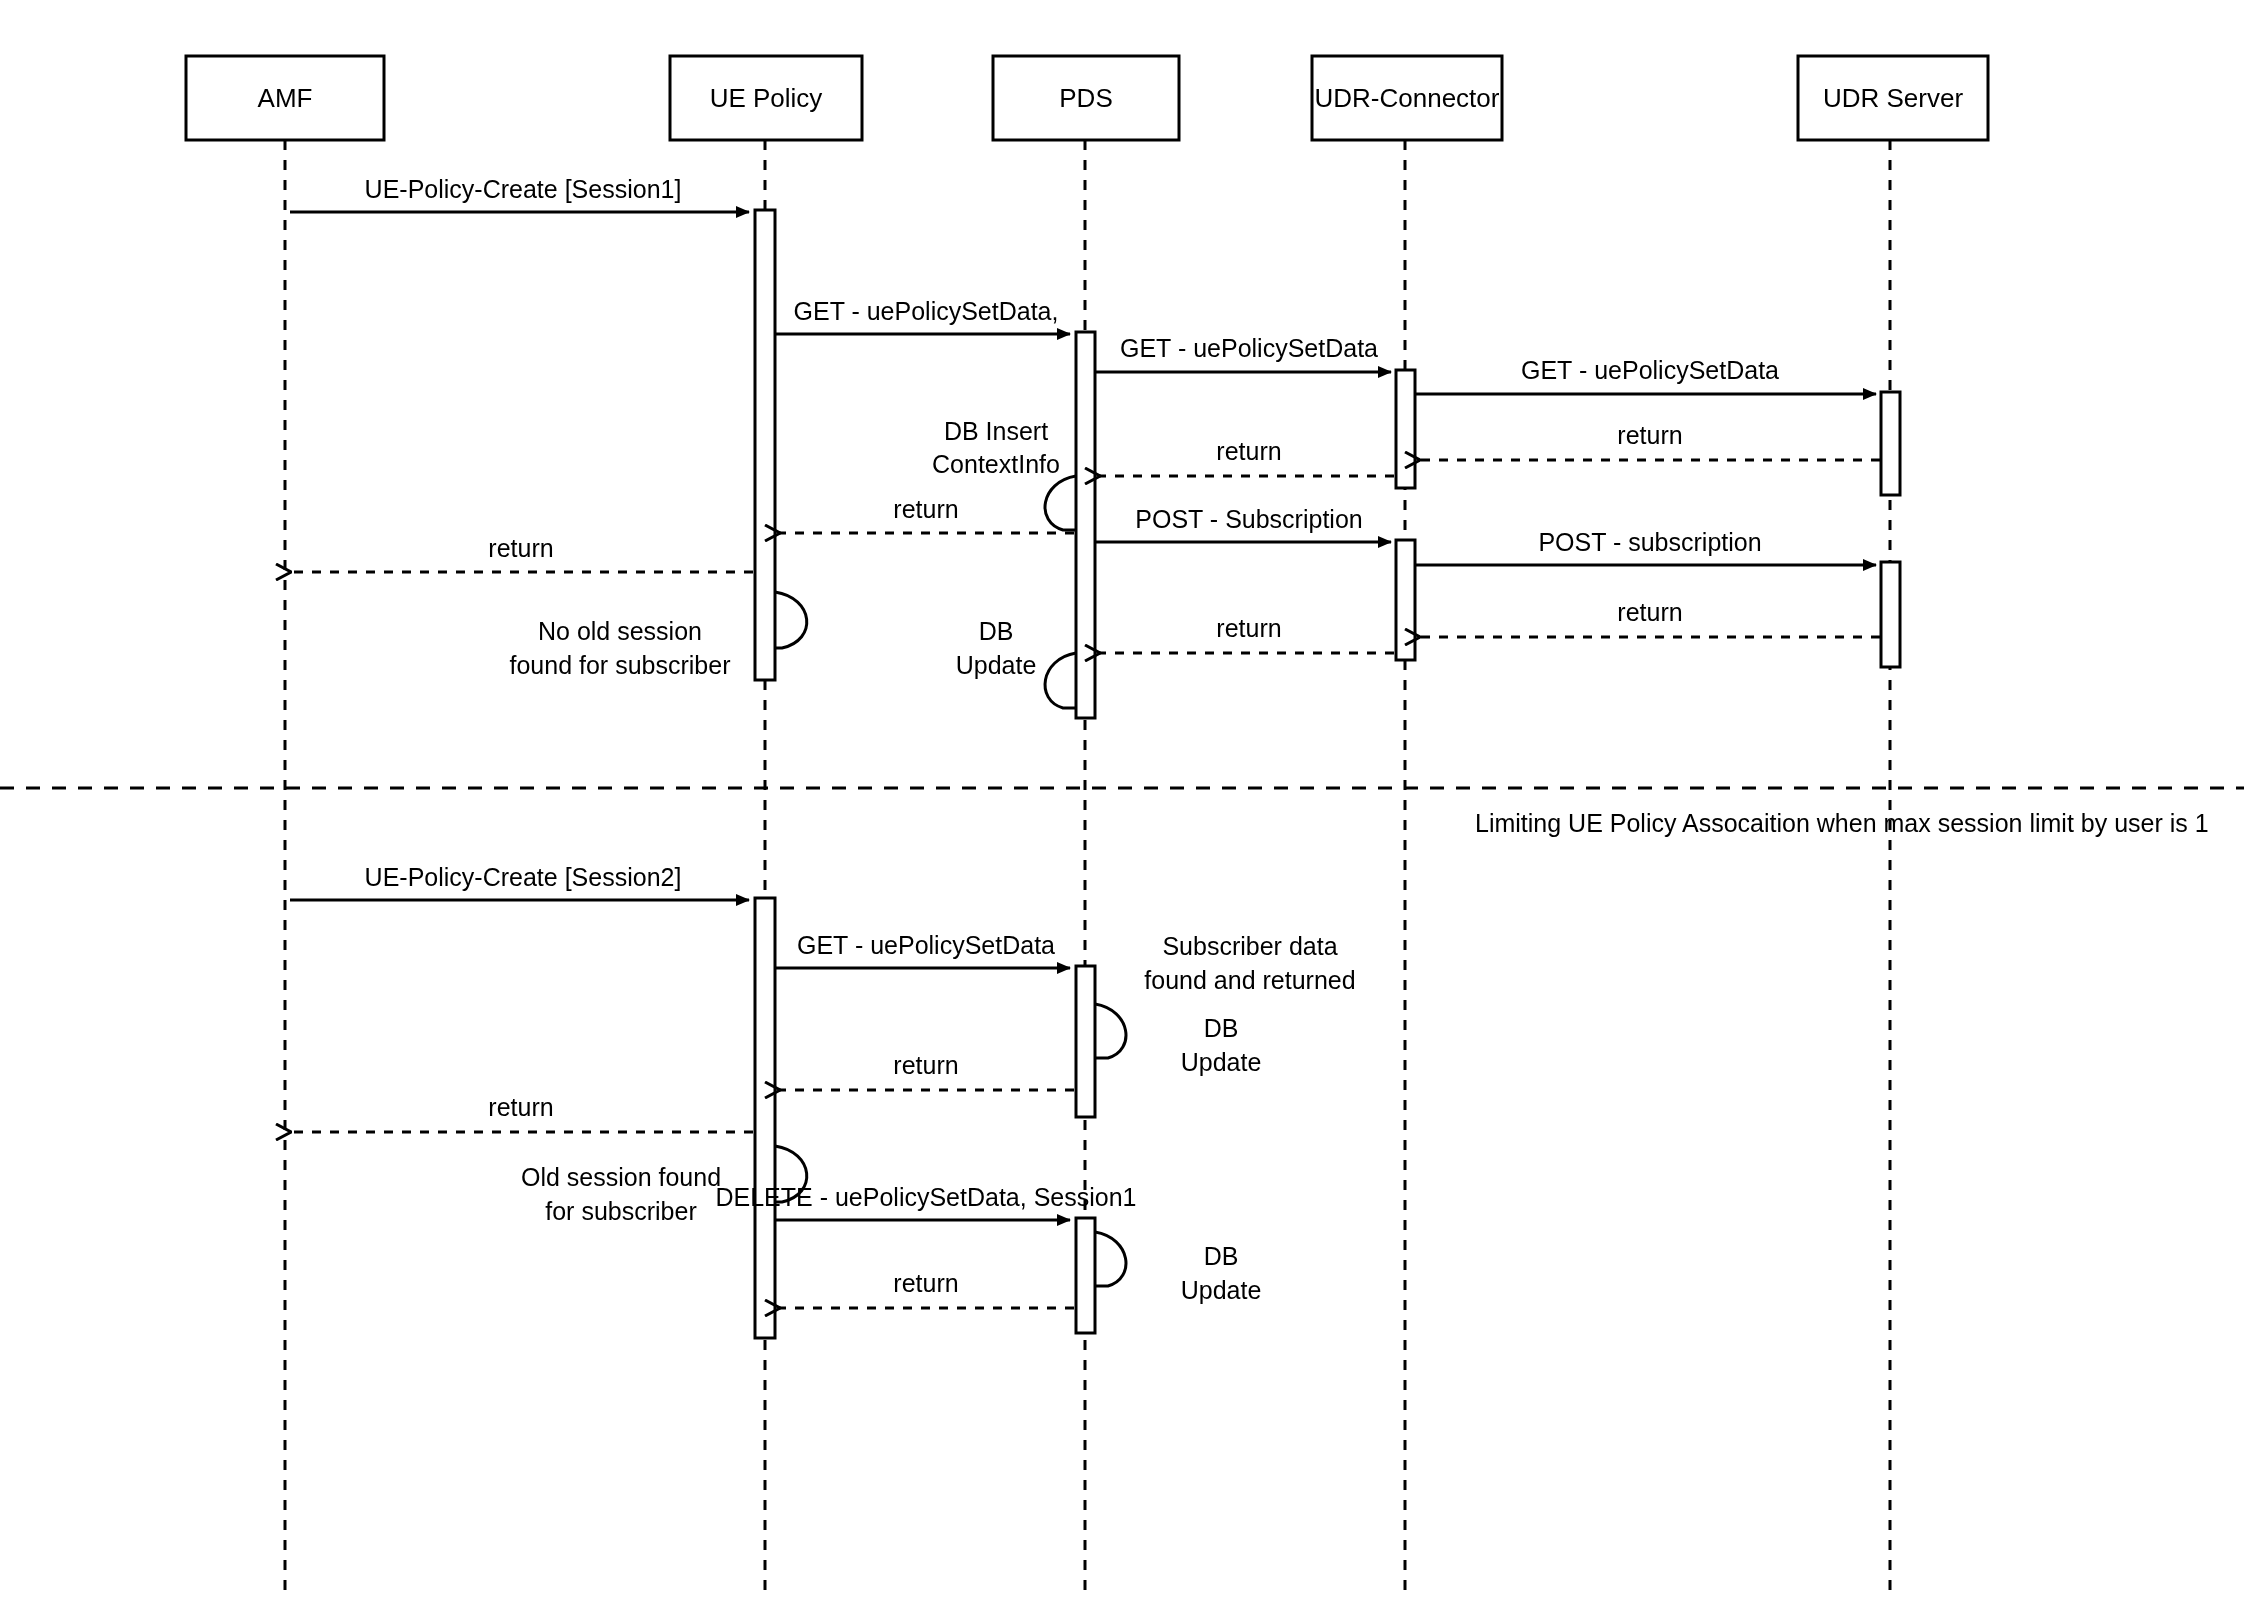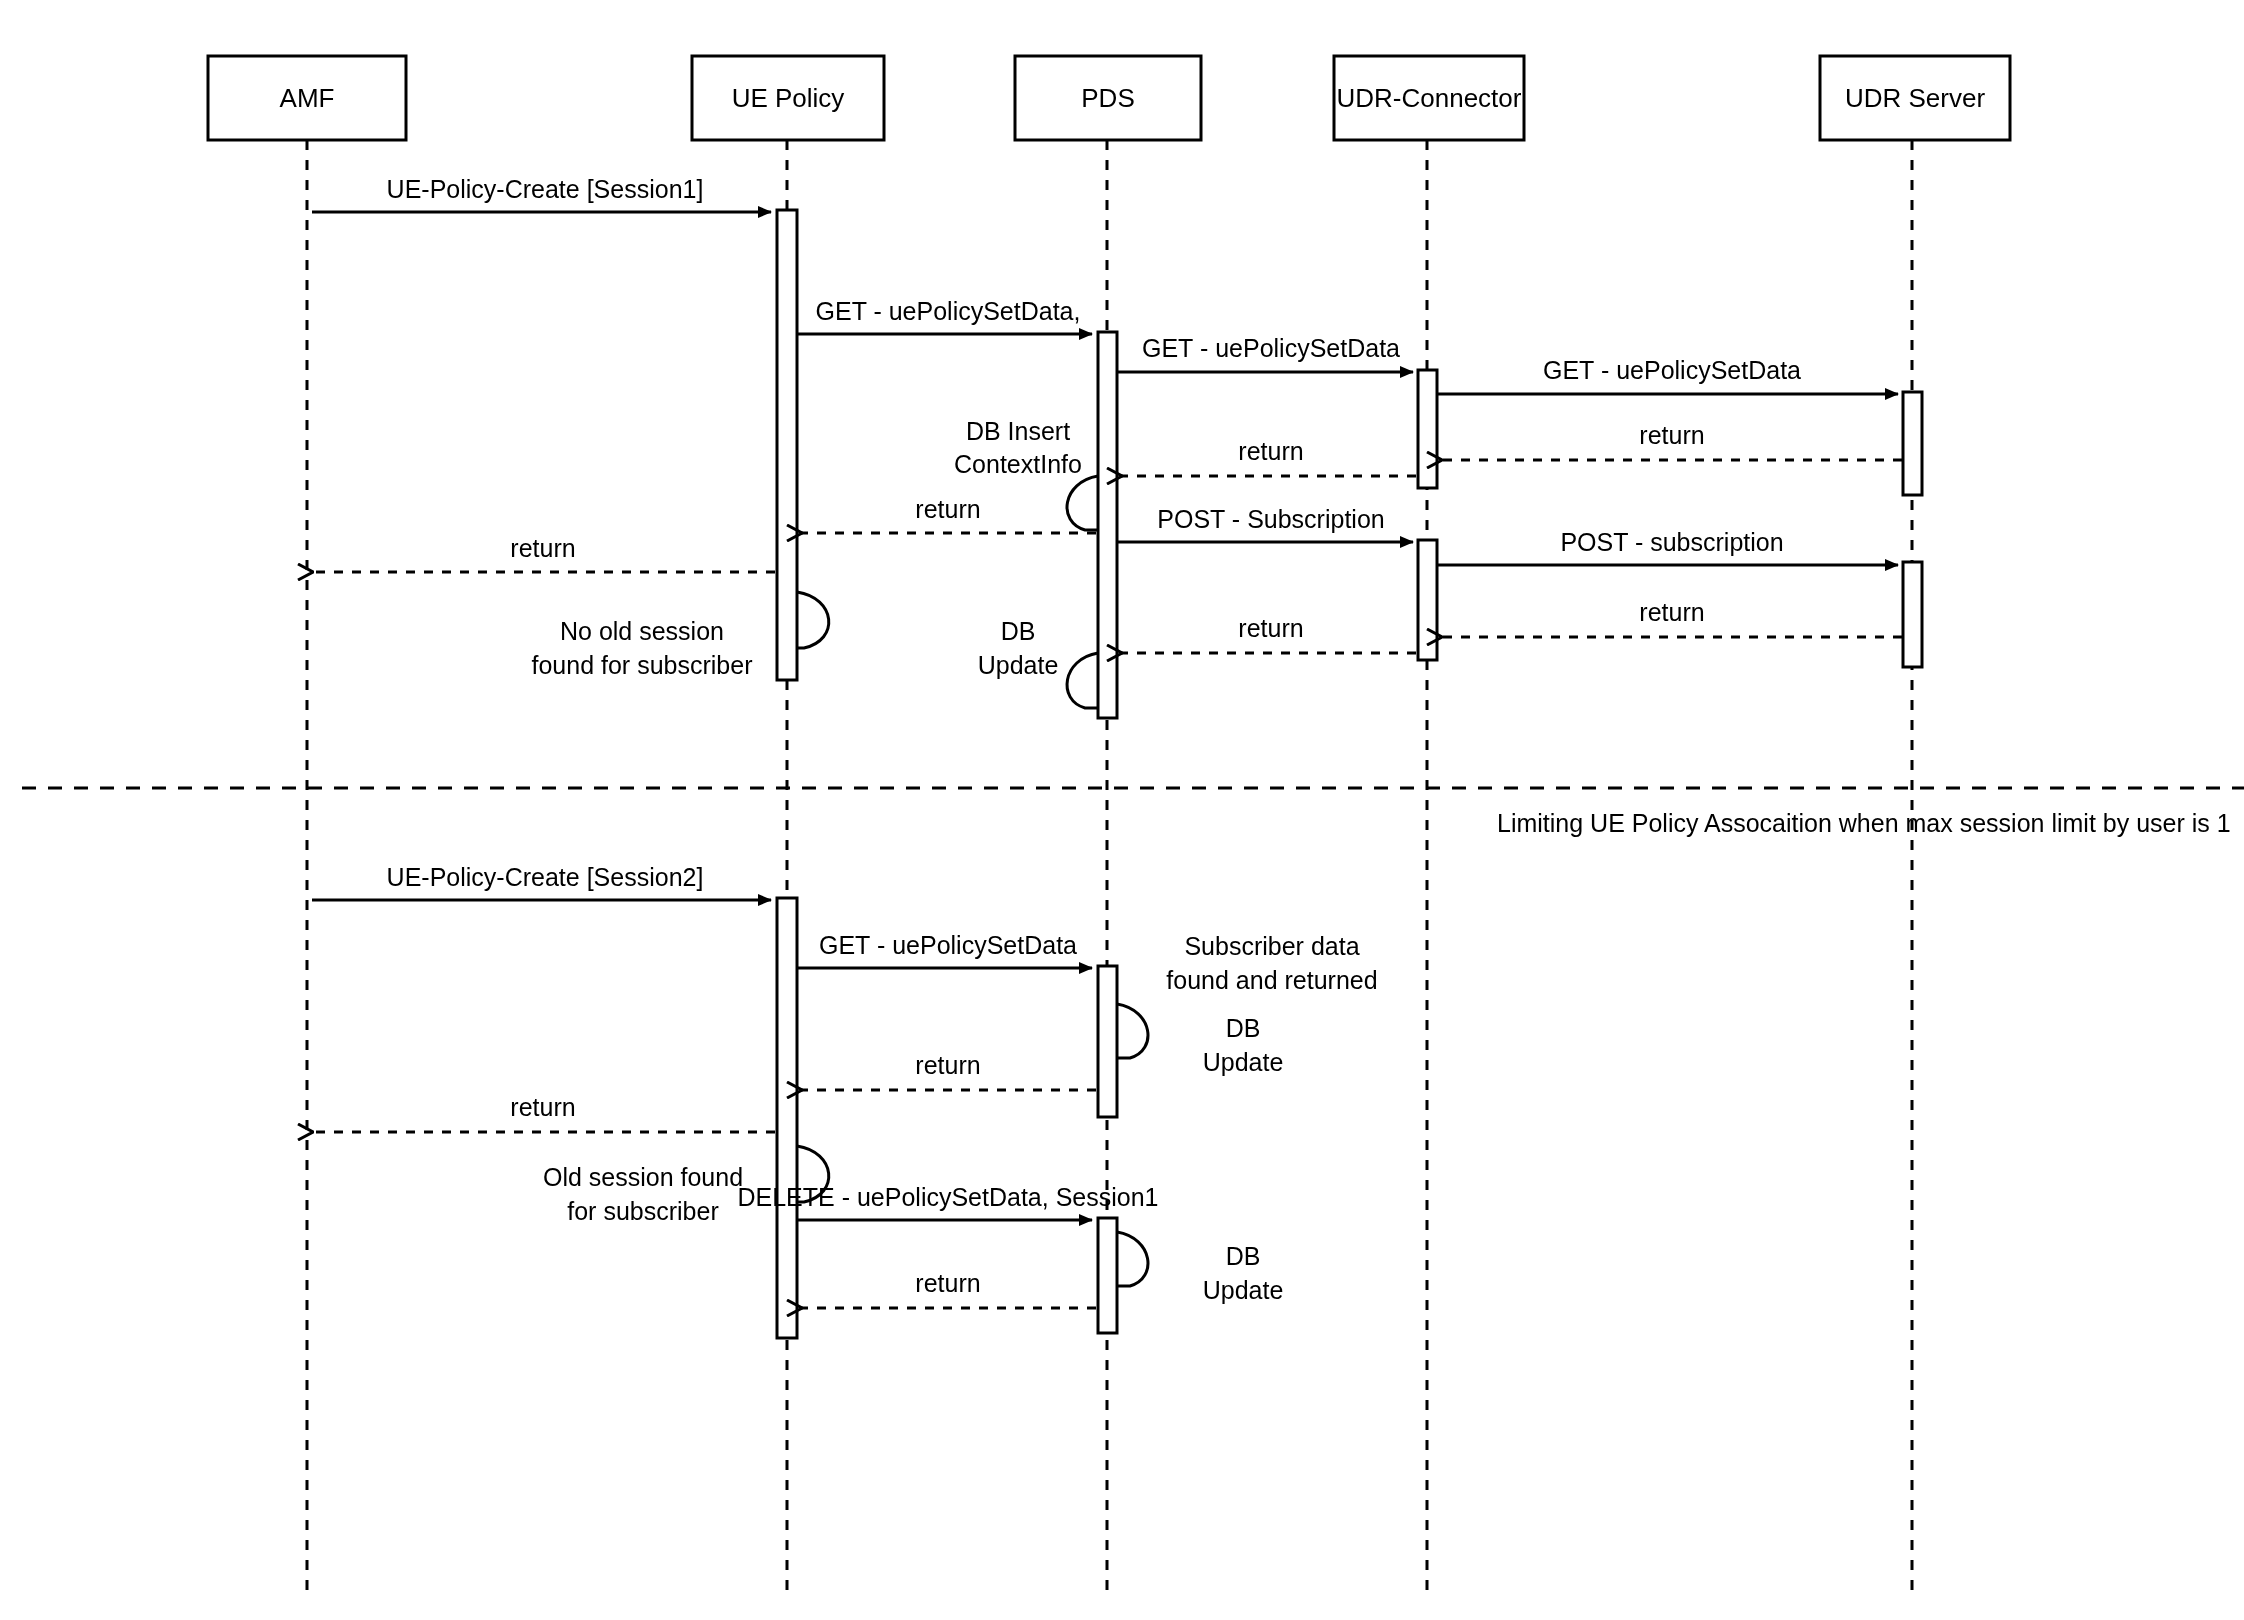--- a/index.html
+++ b/index.html
@@ -10,21 +10,20 @@
   body {
     width: 2244px;
     height: 1620px;
     font-family: "Liberation Sans", sans-serif;
     overflow: hidden;
   }
   #diagram-root {
     position: relative;
     width: 1880px;
     height: 1620px;
-    padding-left: 22px;
   }
   svg#seq-svg {
     display: block;
     width: 2244px;
     height: 1620px;
   }
   .participant-box {
     fill: #ffffff;
     stroke: #000000;
     stroke-width: 3;

